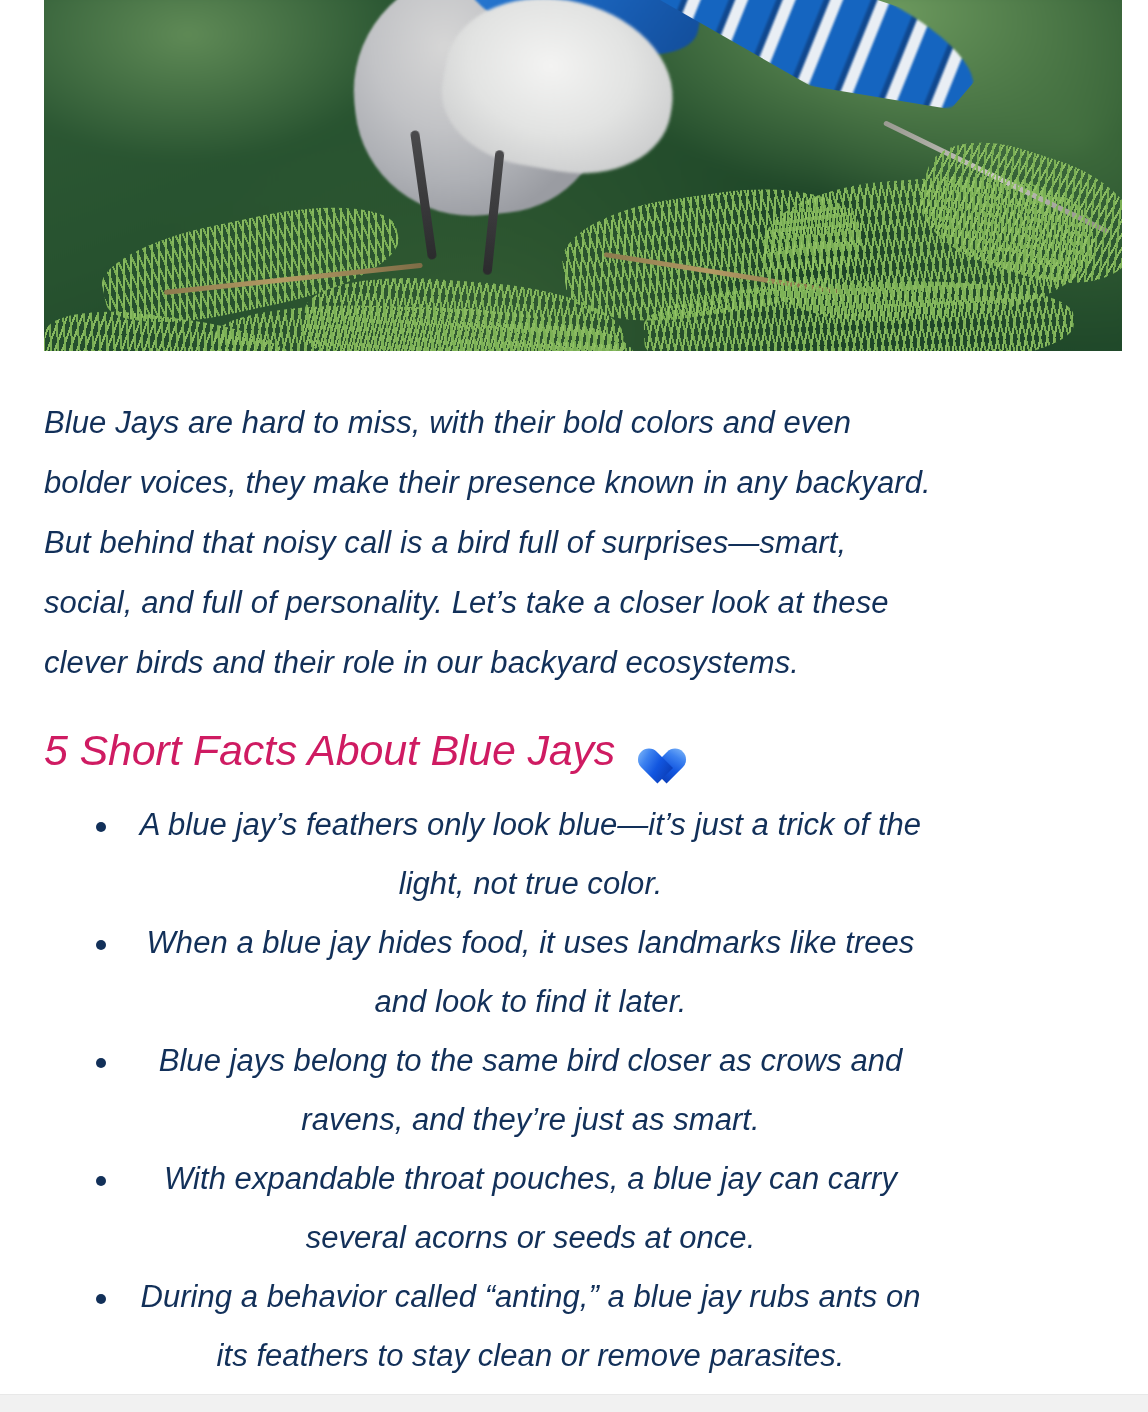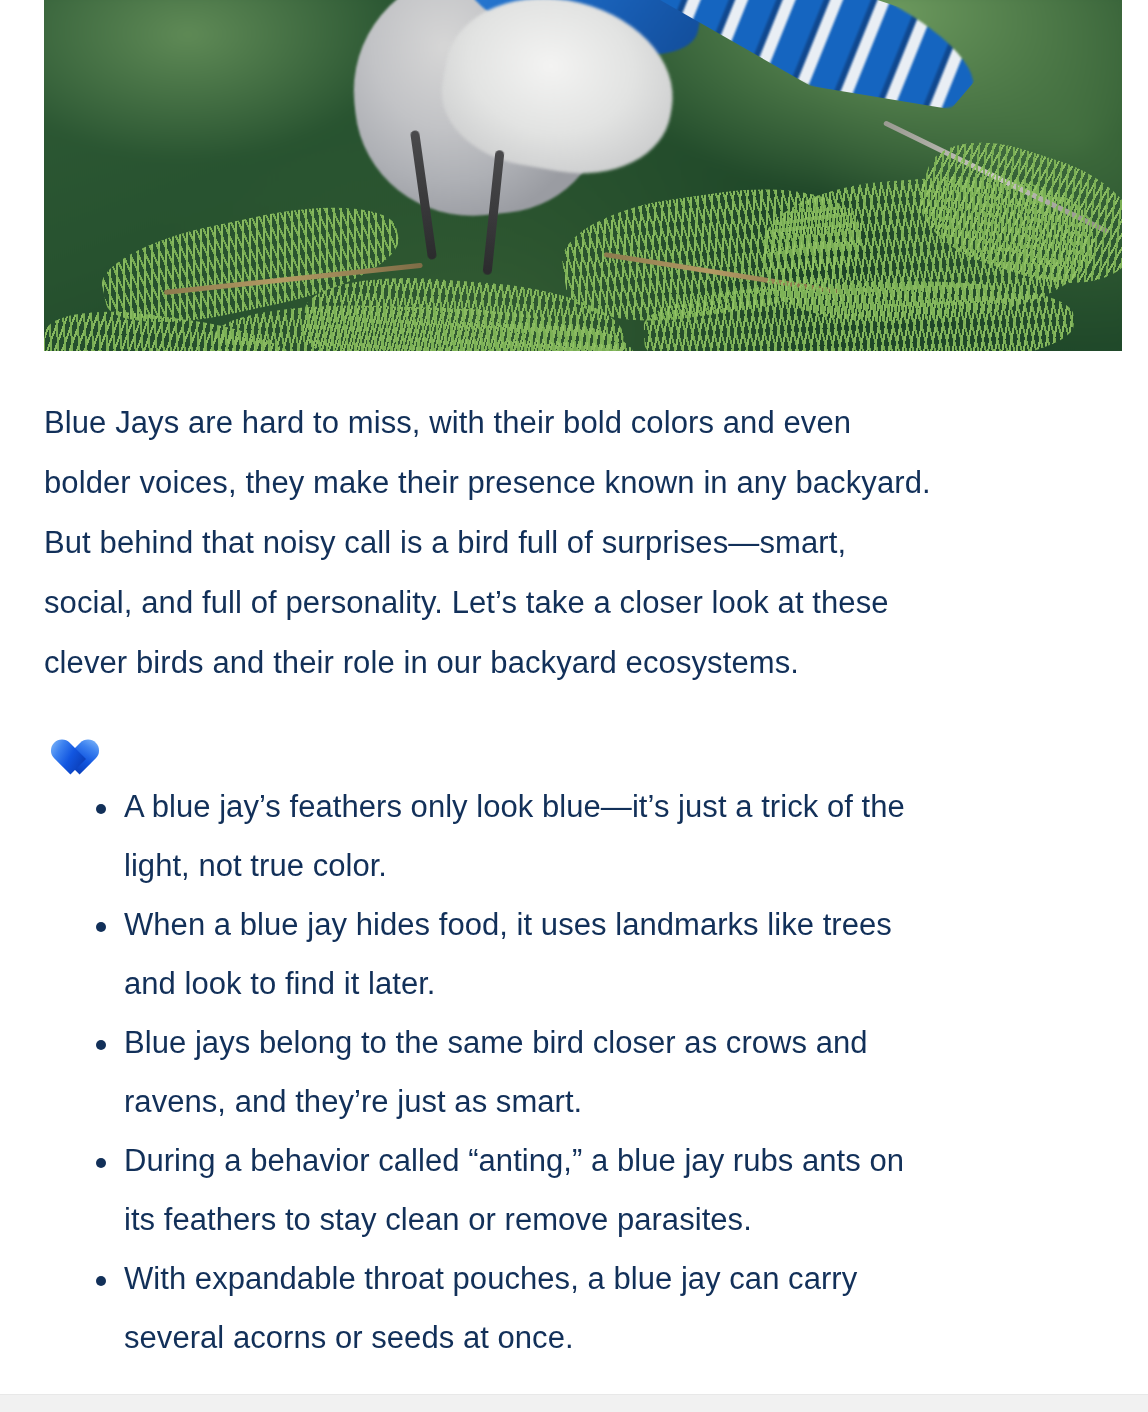--- a/index.html
+++ b/index.html
@@ -142,20 +142,21 @@
   }
   .jay-leg.l1 { left: 95px; top: 250px; height: 130px; transform: rotate(-8deg); }
   .jay-leg.l2 { left: 165px; top: 270px; height: 125px; transform: rotate(6deg); }
 
   
   .content {
     position: absolute;
     left: 0;
     top: 351px;
     width: 981px;
+    font-style: italic;
   }
   .lead {
     margin: 0;
     padding: 42px 44px 0 44px;
     color: #123059;
     font-size: 31px;
     line-height: 60px;
     letter-spacing: 0.1px;
     font-weight: 400;
   }
@@ -190,20 +191,21 @@
     background: linear-gradient(165deg, #7ab3f8 0%, #3d82f0 28%, #1256e0 62%, #0b3fba 100%);
   }
   .heart-emoji::before { left: 20px; transform: rotate(45deg); transform-origin: 0 100%; }
   .heart-emoji::after  { left: 20px; transform: rotate(-45deg); transform-origin: 100% 100%; }
 
   ul.facts {
     margin: 0;
     padding: 16px 44px 0 96px;
     list-style: none;
     color: #123059;
+    text-align: center;
   }
   ul.facts li {
     position: relative;
     font-size: 31px;
     line-height: 59px;
     padding-left: 28px;
     margin: 0;
     letter-spacing: 0.05px;
   }
   ul.facts li::before {
@@ -259,26 +261,27 @@
       <div class="needles" style="left:170px; top:300px; width:420px; height:90px; transform:rotate(2deg);"></div>
       <div class="needles" style="left:600px; top:290px; width:430px; height:90px; transform:rotate(-2deg);"></div>
     </div>
   </div>
 
   <div class="content">
 
     <p class="lead">Blue Jays are hard to miss, with their bold colors and even bolder voices, they make their presence known in any backyard. But behind that noisy call is a bird full of surprises—smart, social, and full of personality. Let’s take a closer look at these clever birds and their role in our backyard ecosystems.</p>
 
     <h2 class="section-heading">
+      <span>5 Short Facts About Blue Jays</span>
       <span class="heart-emoji"></span>
     </h2>
 
     <ul class="facts">
       <li>A blue jay’s feathers only look blue—it’s just a trick of the light, not true color.</li>
       <li>When a blue jay hides food, it uses landmarks like trees and look to find it later.</li>
       <li>Blue jays belong to the same bird closer as crows and ravens, and they’re just as smart.</li>
+      <li>With expandable throat pouches, a blue jay can carry several acorns or seeds at once.</li>
       <li>During a behavior called “anting,” a blue jay rubs ants on its feathers to stay clean or remove parasites.</li>
-      <li>With expandable throat pouches, a blue jay can carry several acorns or seeds at once.</li>
     </ul>
   </div>
 
   <div class="bottom-bar"></div>
 </div>
 
 </body></html>

